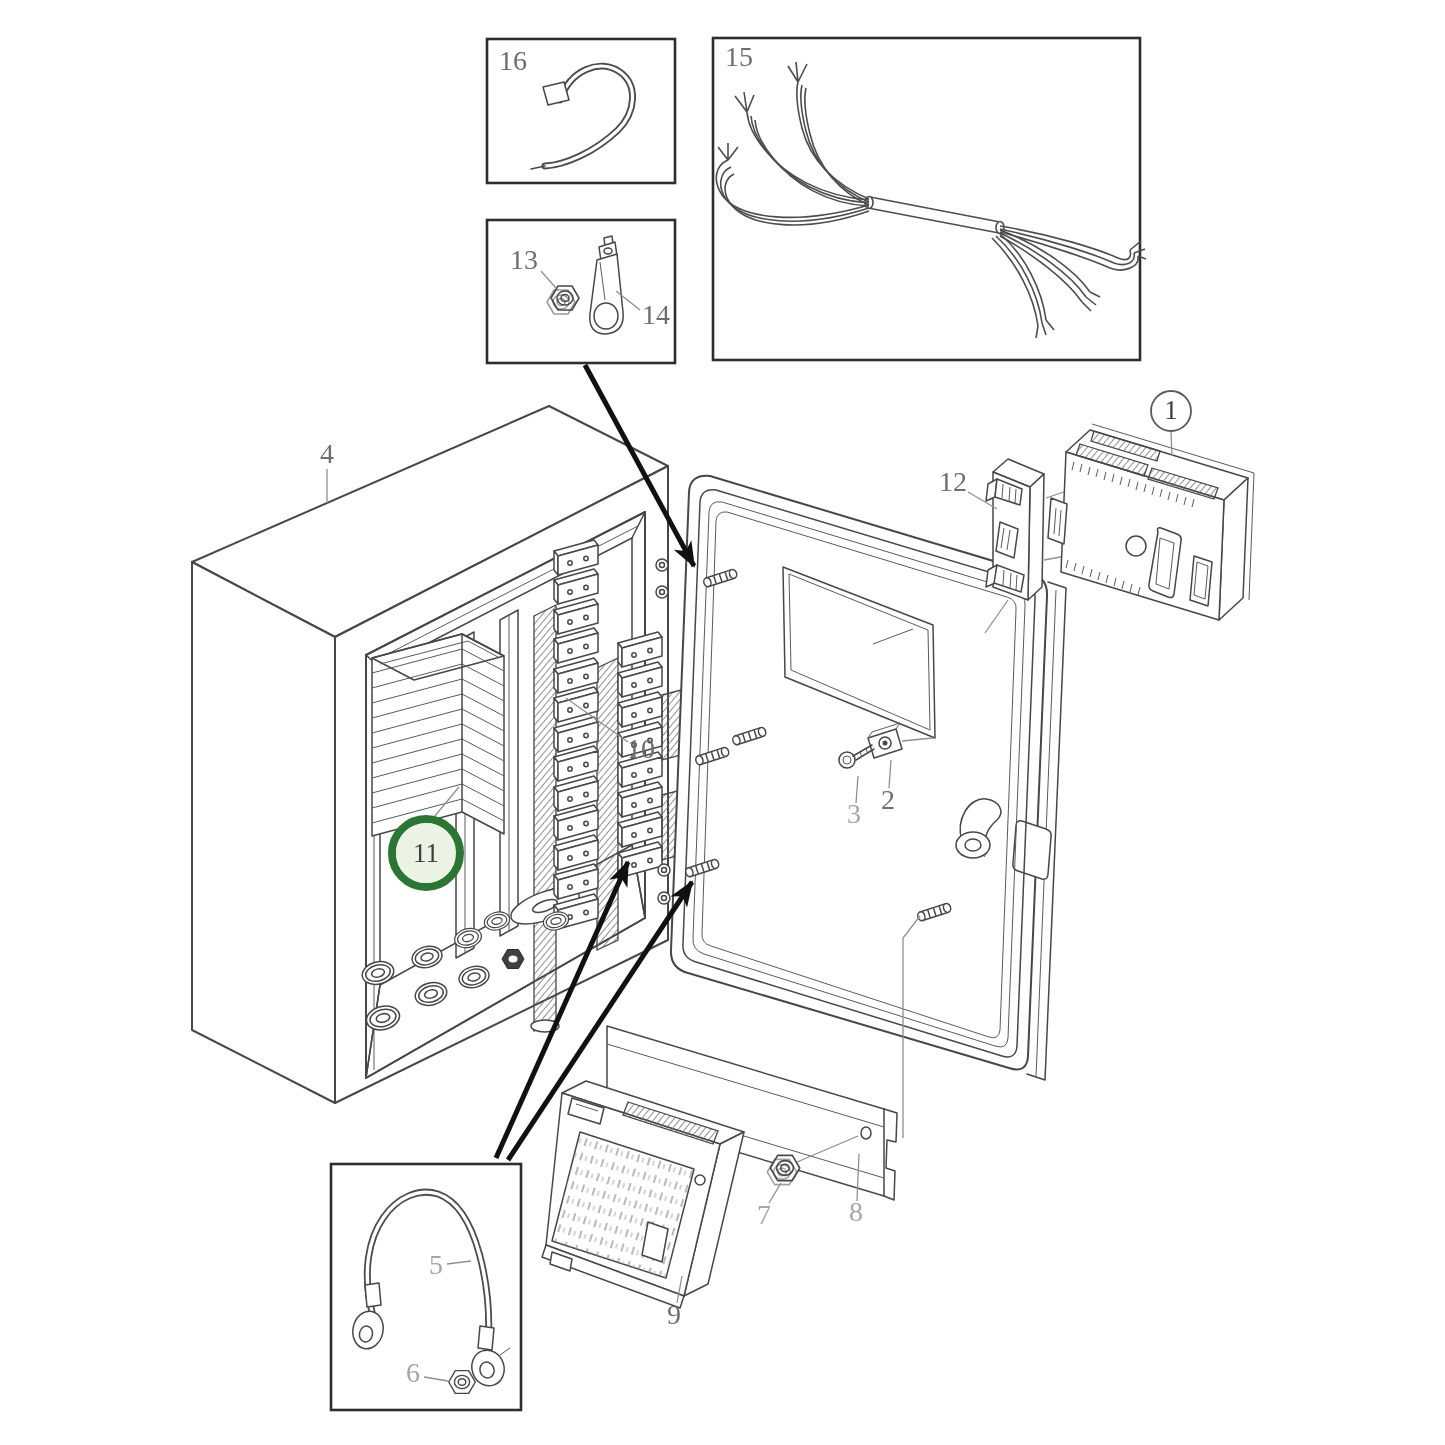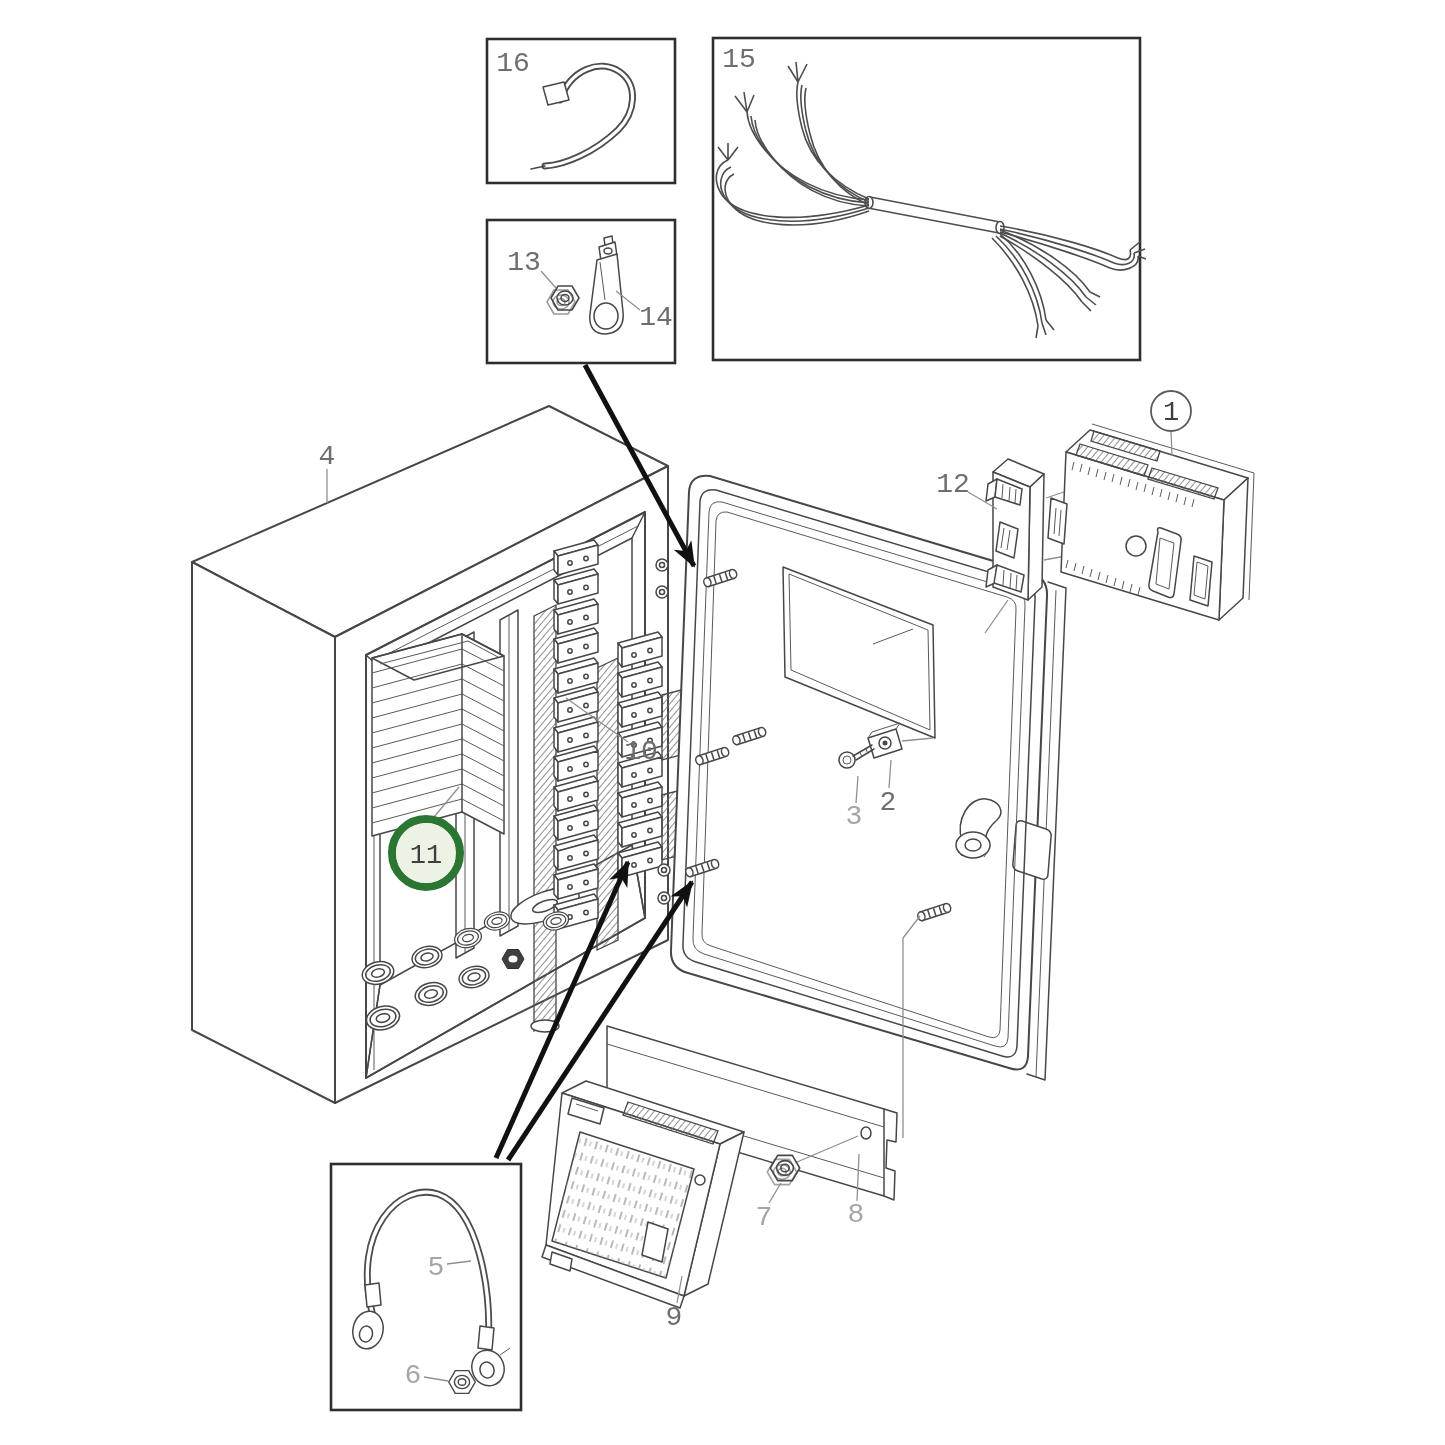--- a/index.html
+++ b/index.html
@@ -1,17 +1,17 @@
 <!DOCTYPE html>
 <html><head>
 <meta charset="utf-8">
 <style>
   html,body{margin:0;padding:0;background:#ffffff;}
   .stage{position:relative;width:1445px;height:1445px;background:#ffffff;overflow:hidden;
-         font-family:Liberation Mono, monospace;}
+         font-family:Liberation Serif, serif;}
   svg{position:absolute;left:0;top:0;}
   .ln{fill:none;stroke:#474747;stroke-width:1.5;stroke-linejoin:round;stroke-linecap:round;}
   .thin{fill:none;stroke:#5a5a5a;stroke-width:1;stroke-linejoin:round;}
   .fw{fill:#ffffff;stroke:#474747;stroke-width:1.5;stroke-linejoin:round;}
   .fw2{fill:#ffffff;stroke:#474747;stroke-width:2;stroke-linejoin:round;}
   .box{fill:#ffffff;stroke:#2e2e2e;stroke-width:2.6;}
   .lead{fill:none;stroke:#8f8f8f;stroke-width:1.3;}
   .thick{stroke:#111111;stroke-width:5;}
   .lbl{fill:#6e6e6e;font-size:28px;text-anchor:middle;}
   .lbl-lt{fill:#a6a6a6;font-size:28px;text-anchor:middle;}

